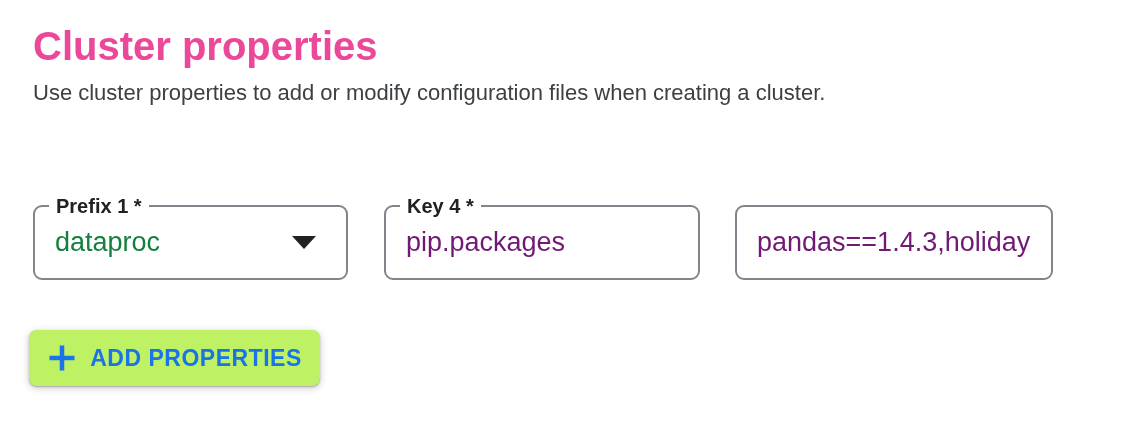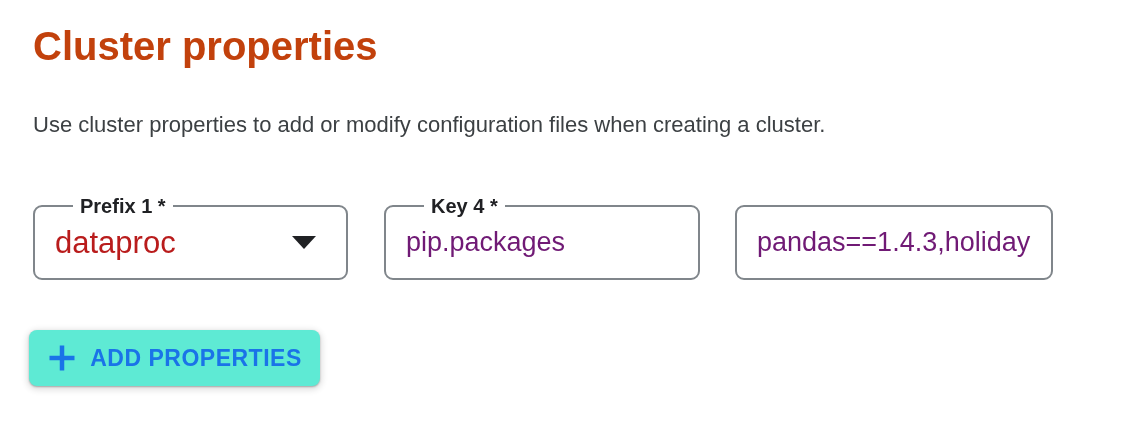--- a/index.html
+++ b/index.html
@@ -8,27 +8,27 @@
     background: #ffffff;
     font-family: "Liberation Sans", "DejaVu Sans", sans-serif;
     overflow: hidden;
     position: relative;
   }
   .page-title {
     position: absolute;
     left: 33px; top: 24px;
     font-size: 40px;
     font-weight: 700;
-    color: #c2410c;
+    color: #ec4899;
     letter-spacing: 0;
     white-space: nowrap;
   }
   .page-description {
     position: absolute;
-    left: 33px; top: 112px;
+    left: 33px; top: 80px;
     font-size: 22px;
     font-weight: 400;
     color: #3c4043;
     white-space: nowrap;
   }
   
   .field {
     position: absolute;
     top: 205px;
     height: 75px;
@@ -42,32 +42,31 @@
   .field-label {
     position: absolute;
     top: -14px; left: 14px;
     background: #ffffff;
     padding: 0 7px;
     font-size: 20px;
     font-weight: 700;
     line-height: 26px;
     color: #202124;
     white-space: nowrap;
-    margin-left: 24px;
   }
   .select-row {
     display: flex;
     align-items: center;
     height: 100%;
     padding: 0 16px 0 20px;
     cursor: pointer;
   }
   .select-value {
-    font-size: 31px;
-    color: #b91c1c;
+    font-size: 27px;
+    color: #15803d;
     white-space: nowrap;
   }
   .caret {
     margin-left: auto;
     margin-right: 14px;
     width: 0; height: 0;
     border-left: 12px solid transparent;
     border-right: 12px solid transparent;
     border-top: 13px solid #202124;
   }
@@ -81,21 +80,21 @@
     font-size: 27px;
     color: #701a75;
     padding: 0 8px 0 20px;
     border-radius: 9px;
   }
   .clip-input { }
   .add-btn {
     position: absolute;
     left: 29px; top: 330px;
     width: 291px; height: 56px;
-    background: #5eead4;
+    background: #bef264;
     border: none;
     border-radius: 8px;
     box-shadow: 0 1px 2px rgba(0,0,0,0.28), 0 2px 6px 2px rgba(0,0,0,0.12);
     display: flex;
     align-items: center;
     justify-content: center;
     gap: 13px;
     cursor: pointer;
   }
   .add-btn-label {

